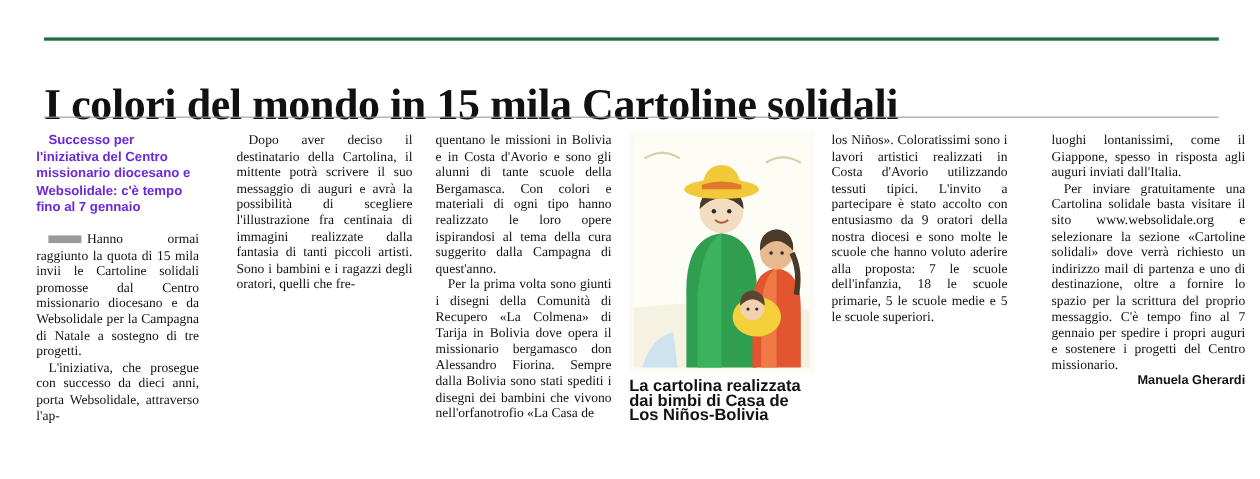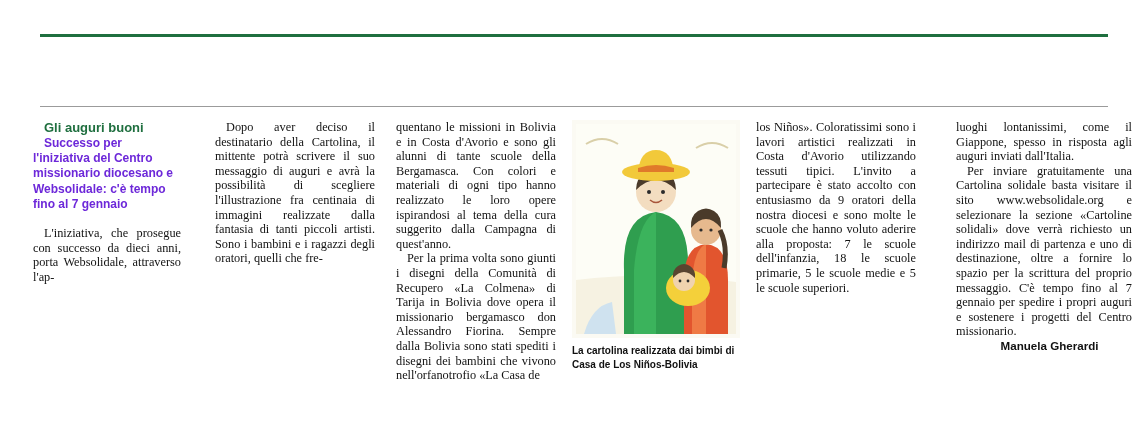--- a/index.html
+++ b/index.html
@@ -116,50 +116,51 @@
   .figure-img {
     width: 168px;
     height: 218px;
     background: #fbfaf2;
     position: relative;
     overflow: hidden;
   }
   .fig-caption {
     font-family: "Liberation Sans", sans-serif;
     font-weight: bold;
-    font-size: 10px;
+    font-size: 15px;
     line-height: 13.5px;
     color: #111111;
     margin-top: 6px;
     text-align: left;
   }
   .byline {
     font-family: "Liberation Sans", sans-serif;
     font-weight: bold;
     font-size: 11.6px;
     color: #111111;
-    text-align: center;
+    text-align: right;
     margin-top: 10px;
     text-indent: 0;
   }
 </style>
 </head>
 <body>
 
 <div class="page">
 
   <div class="top-rule"></div>
 
+  <h1 class="headline">I colori del mondo in 15 mila Cartoline solidali</h1>
 
   <div class="head-rule"></div>
 
   <div class="col" id="col1">
-    <p class="kicker">Gli auguri buoni</p>
     <p class="standfirst">Successo per l'iniziativa del Centro missionario diocesano e Websolidale: c'è tempo fino al 7 gennaio</p>
     <div class="lead-gap"></div>
+    <p><span class="dropmark"></span><span>Hanno ormai raggiunto la quota di 15 mila invii le Cartoline solidali promosse dal Centro missionario diocesano e da Websolidale per la Campagna di Natale a sostegno di tre progetti.</span></p>
     <p>L'iniziativa, che prosegue con successo da dieci anni, porta Websolidale, attraverso l'ap-</p>
   </div>
 
   <div class="col" id="col2">
     <p>Dopo aver deciso il destinatario della Cartolina, il mittente potrà scrivere il suo messaggio di auguri e avrà la possibilità di scegliere l'illustrazione fra centinaia di immagini realizzate dalla fantasia di tanti piccoli artisti. Sono i bambini e i ragazzi degli oratori, quelli che fre-</p>
   </div>
 
   <div class="col" id="col3">
     <p class="noind">quentano le missioni in Bolivia e in Costa d'Avorio e sono gli alunni di tante scuole della Bergamasca. Con colori e materiali di ogni tipo hanno realizzato le loro opere ispirandosi al tema della cura suggerito dalla Campagna di quest'anno.</p>
     <p>Per la prima volta sono giunti i disegni della Comunità di Recupero «La Colmena» di Tarija in Bolivia dove opera il missionario bergamasco don Alessandro Fiorina. Sempre dalla Bolivia sono stati spediti i disegni dei bambini che vivono nell'orfanotrofio «La Casa de</p>

